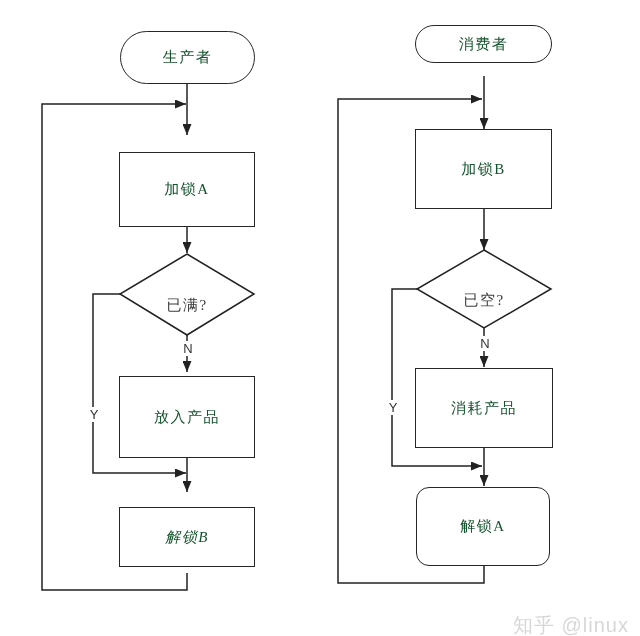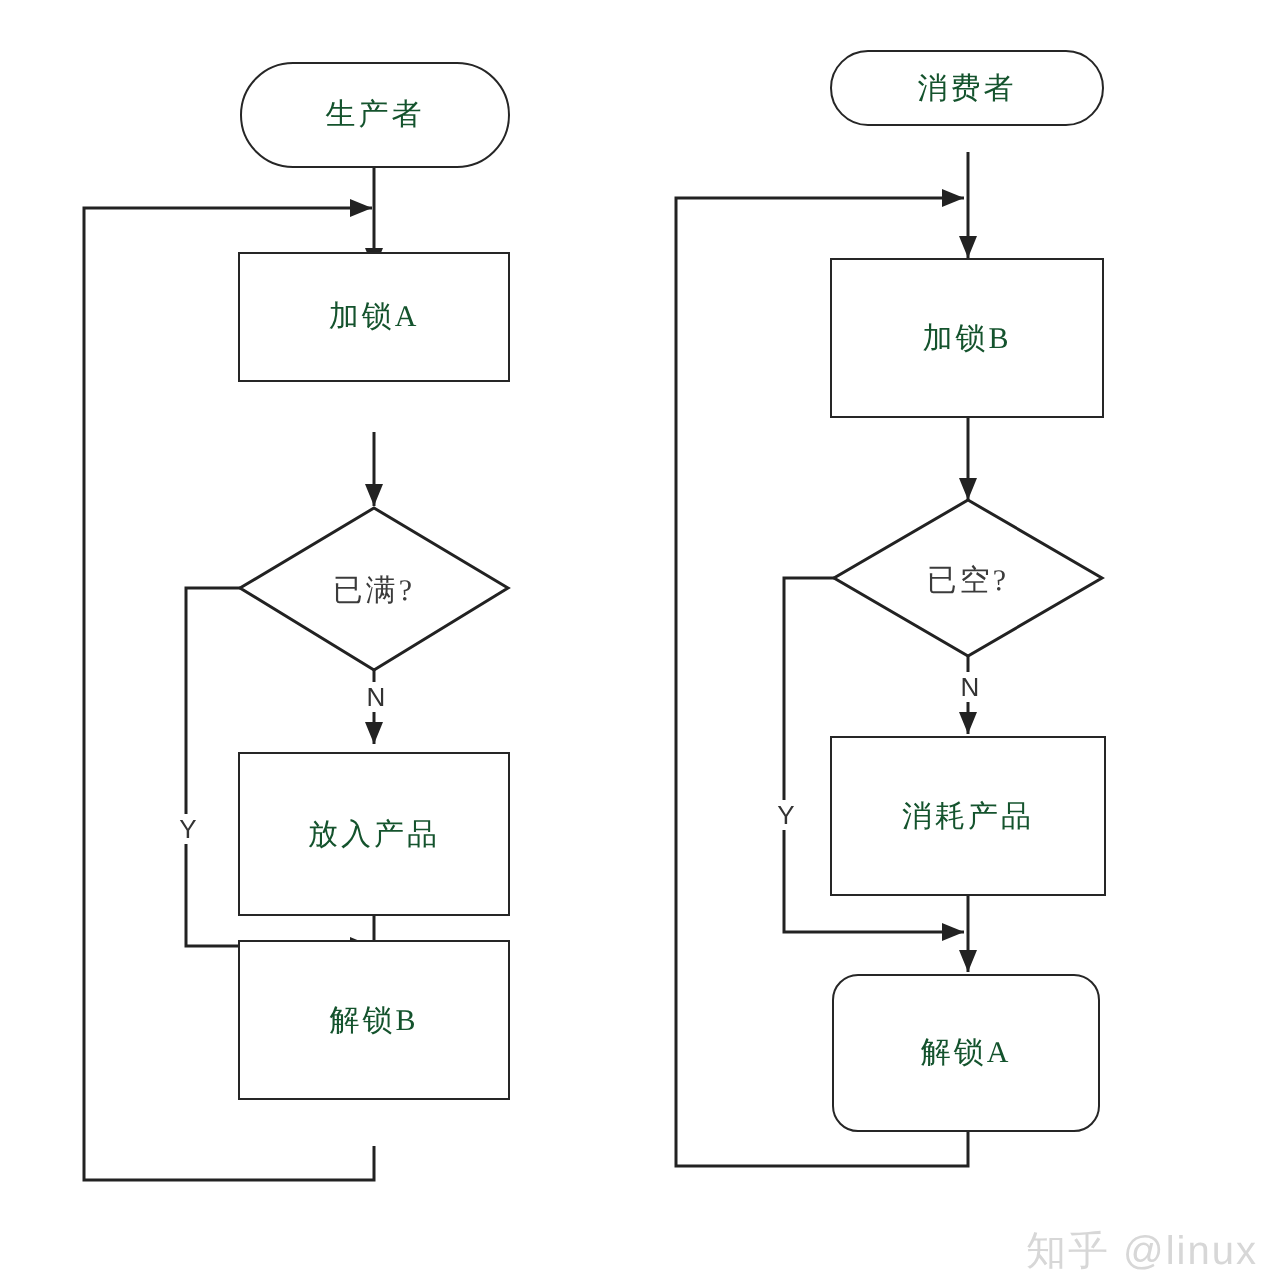--- a/index.html
+++ b/index.html
@@ -43,20 +43,21 @@
     border-radius: 27px;
   }
   .floating-label {
     position: absolute;
     z-index: 3;
     color: #3b3b3b;
     font-size: 15px;
     letter-spacing: 1.5px;
     text-align: center;
     background: transparent;
+    margin-top: 10px;
   }
   .branch-label {
     position: absolute;
     z-index: 3;
     color: #333333;
     font-size: 13px;
     font-family: "Liberation Sans", sans-serif;
     background: #ffffff;
     padding: 0 2px;
     text-align: center;
@@ -103,30 +104,30 @@
       <path d="M417 289 L392 289 L392 466 L482 466" marker-end="url(#arrow)"></path>
       <path d="M484 448 L484 486" marker-end="url(#arrow)"></path>
       <polygon points="484,250 551,289 484,328 417,289" fill="#ffffff"></polygon>
     </g>
   </svg>
 
   <div>
     <div class="node stadium" style="left:120px; top:31px; width:135px; height:53px;">
       <span>生产者</span>
     </div>
-    <div class="node" style="left:119px; top:126px; width:136px; height:65px;">
+    <div class="node" style="left:119px; top:152px; width:136px; height:75px;">
       <span>加锁A</span>
     </div>
     <div class="floating-label" style="left:137px; top:286px; width:100px;">已满?</div>
     <div class="branch-label" style="left:179px; top:341px; width:14px;">N</div>
     <div class="branch-label" style="left:85px; top:407px; width:14px;">Y</div>
     <div class="node" style="left:119px; top:376px; width:136px; height:82px;">
       <span>放入产品</span>
     </div>
-    <div class="node" style="left:119px; top:470px; width:136px; height:80px;">
+    <div class="node" style="left:119px; top:507px; width:136px; height:60px;font-style:italic;">
       <span>解锁B</span>
     </div>
   </div>
 
   <div>
     <div class="node stadium" style="left:415px; top:25px; width:137px; height:38px; border-radius:25px;">
       <span>消费者</span>
     </div>
     <div class="node" style="left:415px; top:129px; width:137px; height:80px;">
       <span>加锁B</span>

